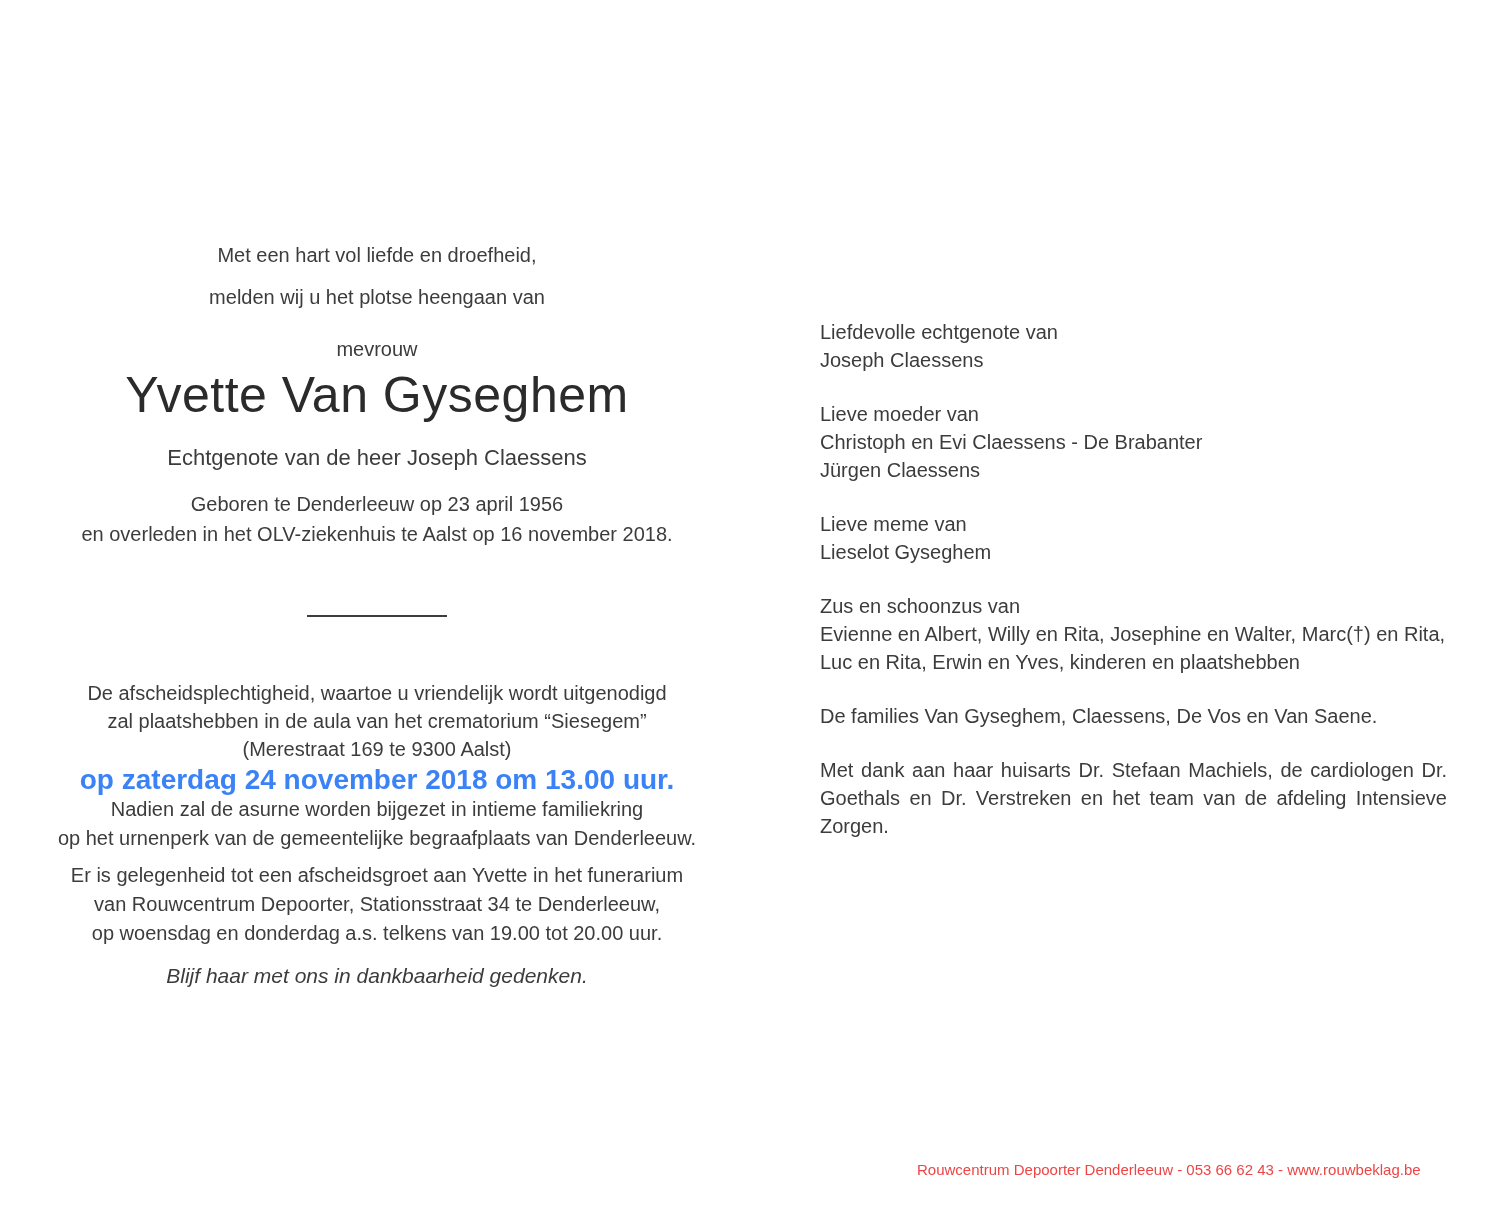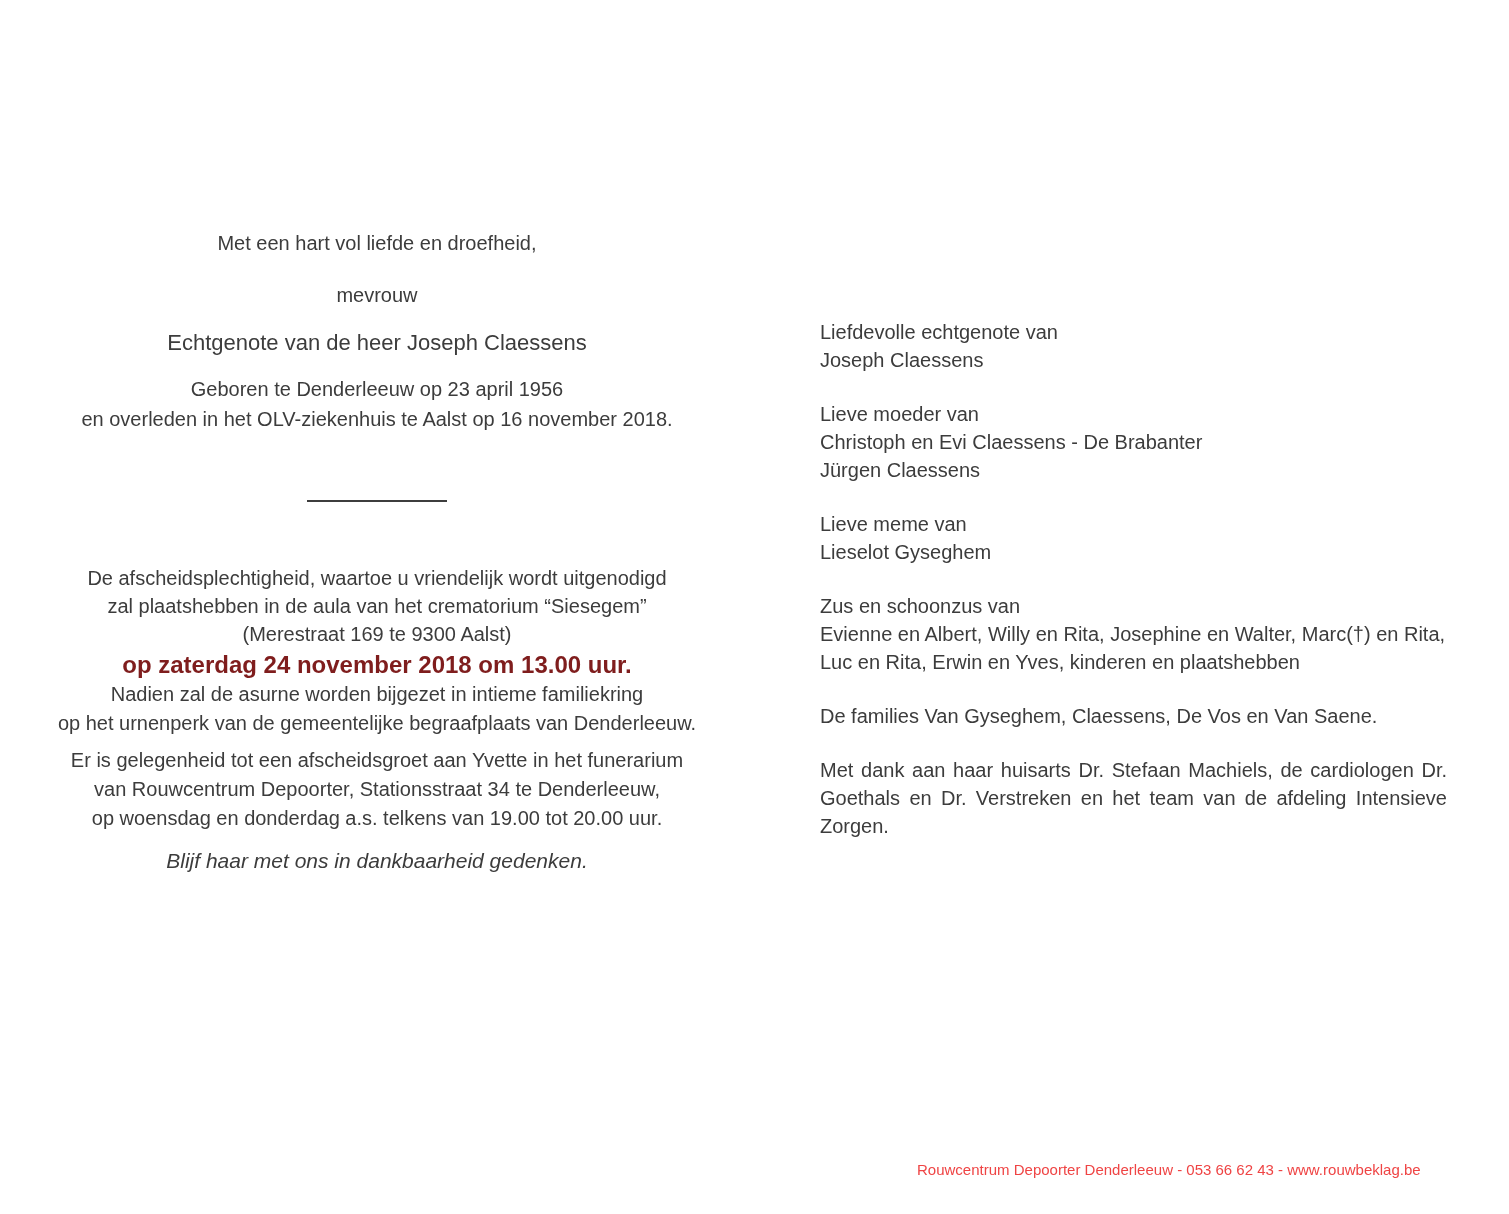--- a/index.html
+++ b/index.html
@@ -22,21 +22,21 @@
     left: 57px;
     top: 228px;
     width: 640px;
     text-align: center;
   }
   .left-col .line {
     font-size: 20px;
     line-height: 30px;
     white-space: nowrap;
   }
-  .intro-block .line { line-height: 30px; }
+  .intro-block .line { line-height: 30px; margin-top: 12px; }
   .salutation {
     margin-top: 22px;
     font-size: 20px;
     line-height: 30px;
   }
   .deceased-name {
     margin: 1px 0 0 0;
     font-size: 50px;
     line-height: 60px;
     font-weight: normal;
@@ -59,24 +59,24 @@
     border: 0;
     border-top: 2px solid #3d3d3d;
     margin: 66px auto 0 auto;
   }
   .ceremony-block {
     margin-top: 62px;
   }
   .ceremony-block .line { line-height: 28px; }
   .ceremony-date {
     margin-top: 2px;
-    font-size: 24px;
+    font-size: 28px;
     line-height: 30px;
     font-weight: bold;
-    color: #7f1d1d;
+    color: #3b82f6;
     white-space: nowrap;
   }
   .interment-block {
     margin-top: 0;
   }
   .interment-block .line { line-height: 29px; }
   .farewell-block {
     margin-top: 8px;
   }
   .farewell-block .line { line-height: 29px; }
@@ -122,24 +122,26 @@
 </style>
 </head>
 <body>
 
 <div class="page">
 
   <div class="left-col">
 
     <div class="intro-block">
       <div class="line">Met een hart vol liefde en droefheid,</div>
+      <div class="line">melden wij u het plotse heengaan van</div>
     </div>
 
     <div class="salutation">mevrouw</div>
 
+    <h1 class="deceased-name">Yvette Van Gyseghem</h1>
 
     <div class="spouse-line">Echtgenote van de heer Joseph Claessens</div>
 
     <div class="birthdeath-block">
       <div class="line">Geboren te Denderleeuw op 23 april 1956</div>
       <div class="line">en overleden in het OLV-ziekenhuis te Aalst op 16 november 2018.</div>
     </div>
 
     <div class="divider-rule"></div>
 

